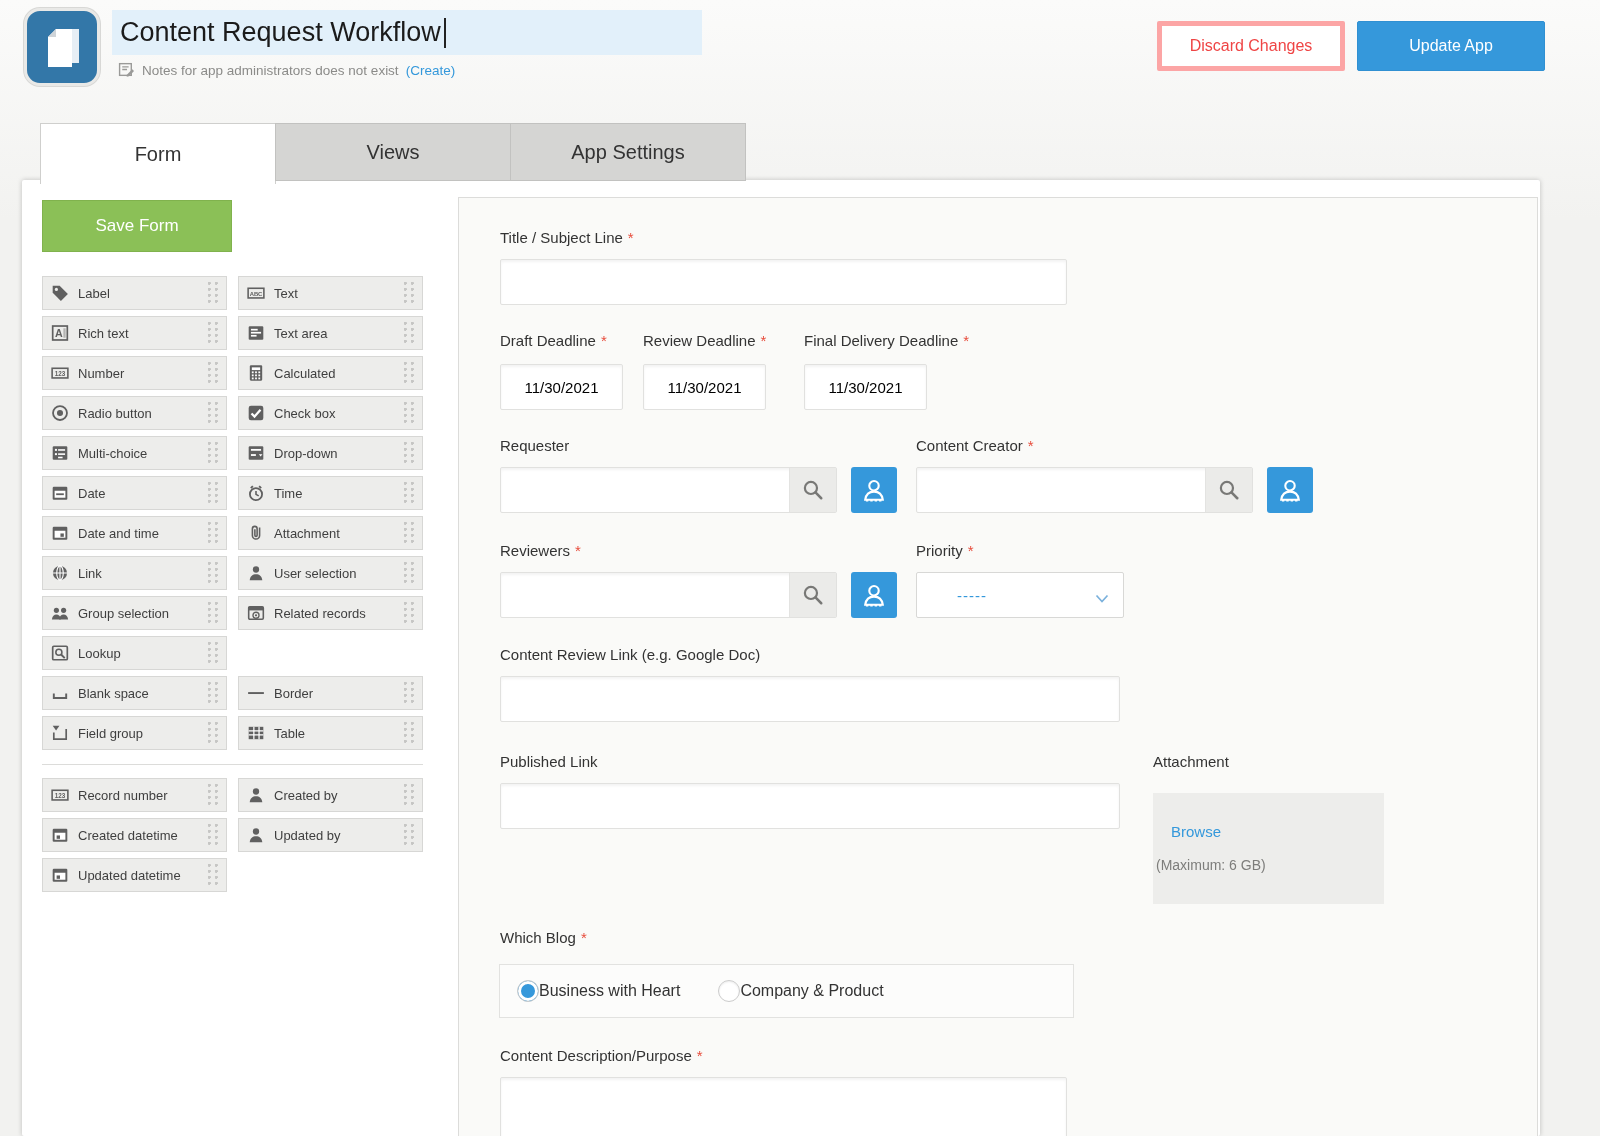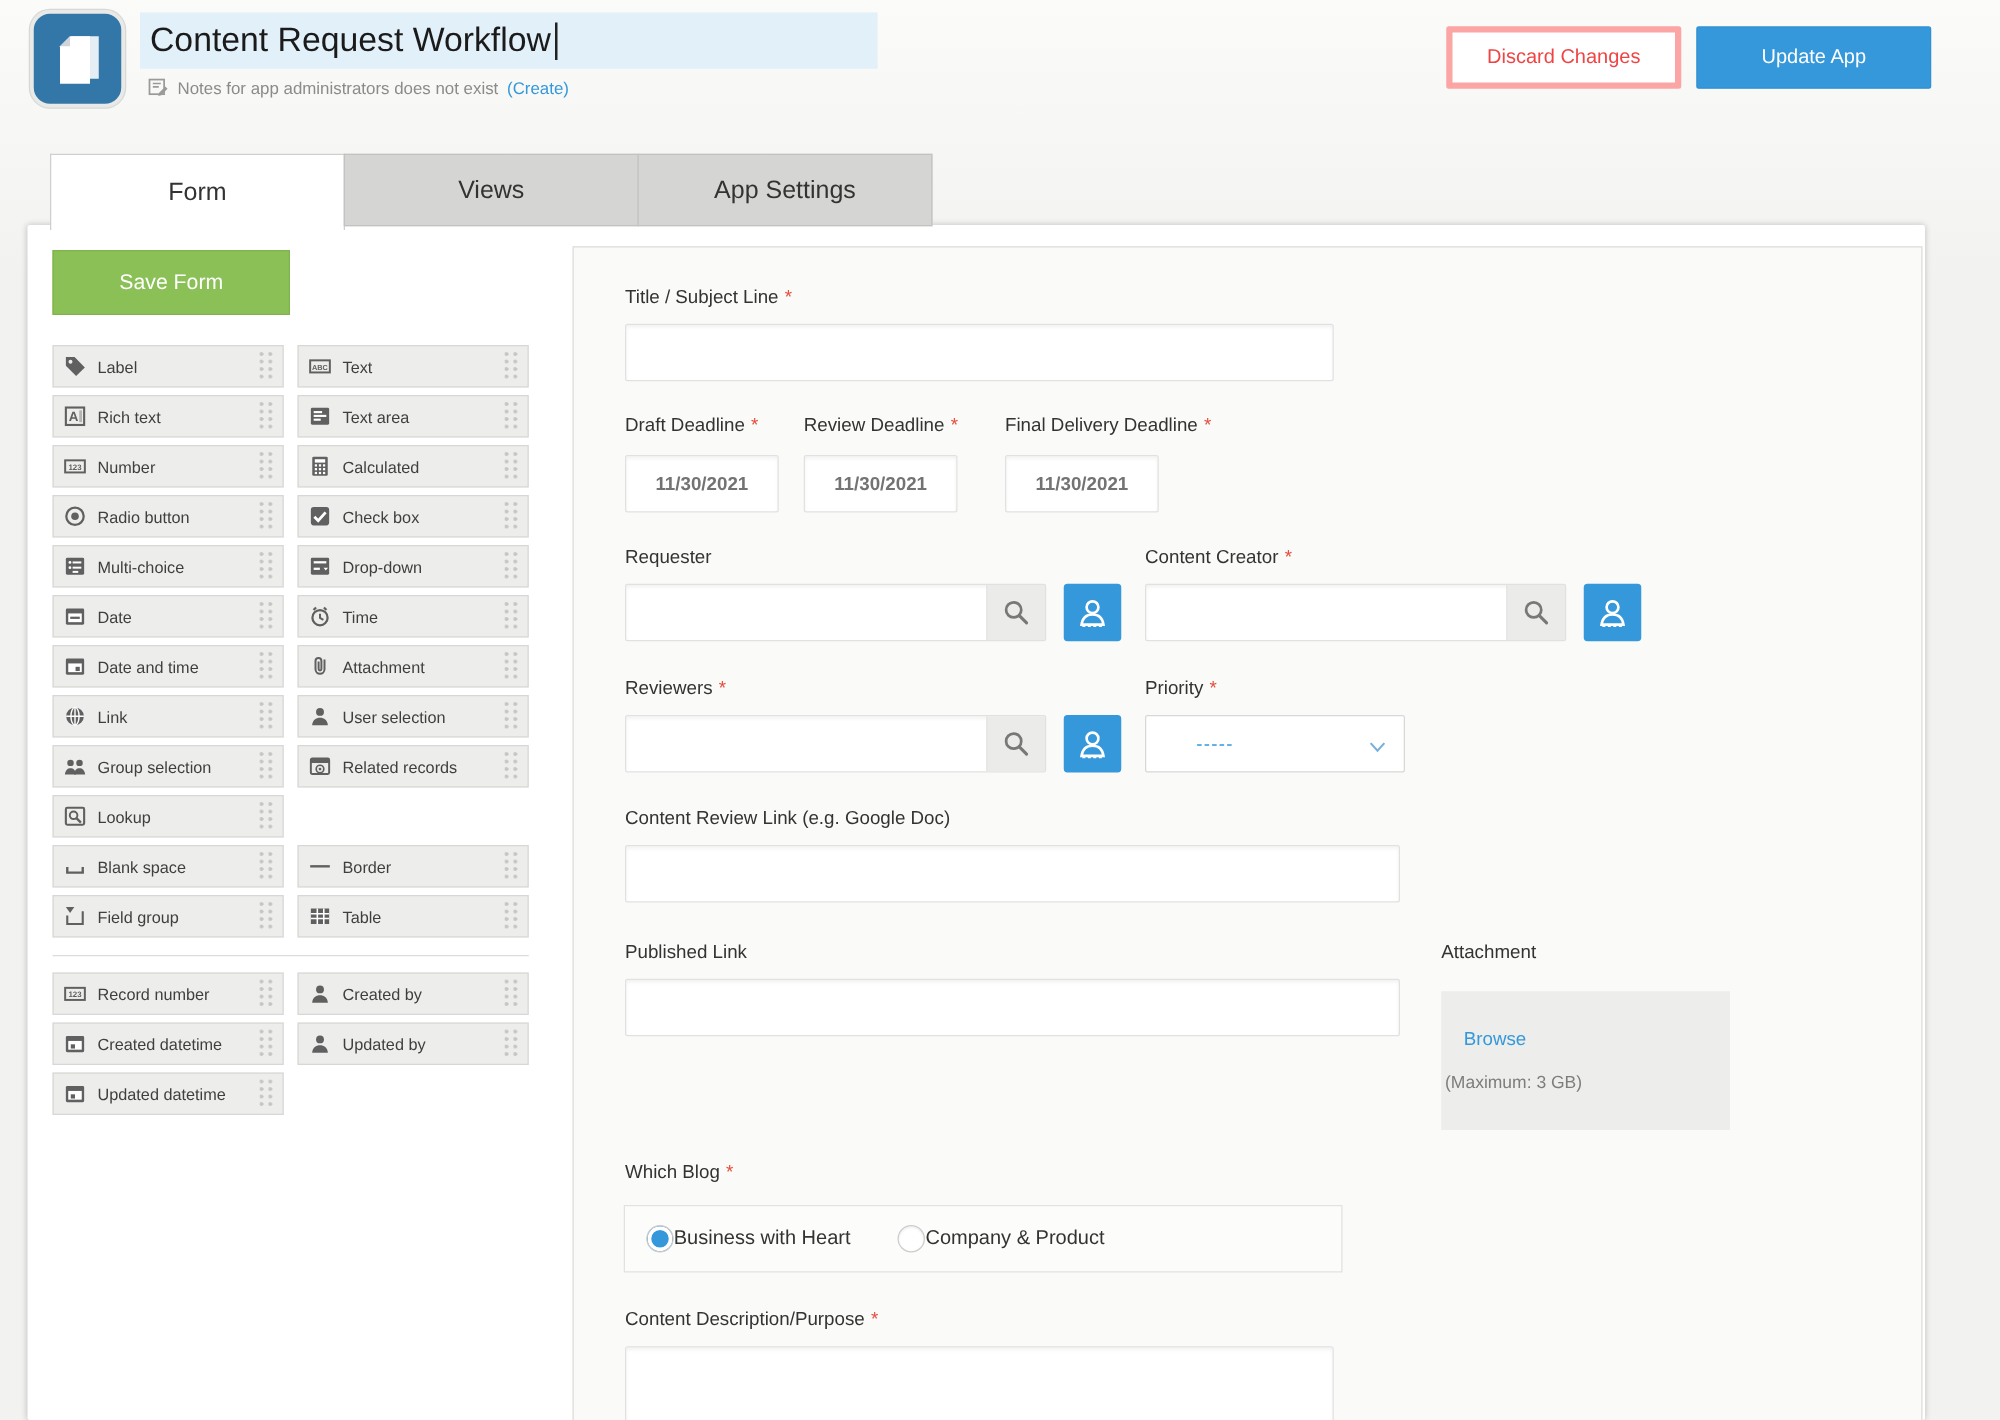--- a/index.html
+++ b/index.html
@@ -44,22 +44,22 @@
     background-image:radial-gradient(circle at 2.2px 2.2px,#c6c6c4 1.4px,transparent 1.7px);
     background-size:7px 6px;}
   .p-spacer{height:34px;}
   .p-divider{height:1px;background:#dcdcda;margin:14px 0 13px 0;}
   
   .canvas{position:absolute;left:436px;top:17px;width:1080px;height:1030px;background:#fafaf8;
     border:1px solid #dcdcda;box-sizing:border-box;}
   .f-label{position:absolute;font-size:15px;color:#333;white-space:nowrap;}
   .req{color:#e74c3c;margin-left:5px;font-size:15px;}
   .t-input{position:absolute;height:46px;background:#fff;border:1px solid #e1e1df;border-radius:2px;
-    box-shadow:inset 0 2px 3px rgba(0,0,0,.05);box-sizing:border-box;font-size:15px;color:#737373;
-    padding:0 12px;font-family:inherit;font-weight:bold;}
+    box-shadow:inset 0 2px 3px rgba(0,0,0,.05);box-sizing:border-box;font-size:15px;color:#000000;
+    padding:0 12px;font-family:inherit;}
   .date-input{width:123px;text-align:center;padding:0;}
   textarea.t-input{resize:none;padding-top:10px;}
   .user-box{position:absolute;width:337px;height:46px;background:#fff;border:1px solid #e1e1df;border-radius:2px;
     box-shadow:inset 0 2px 3px rgba(0,0,0,.05);box-sizing:border-box;display:flex;}
   .user-box input{flex:1;border:none;background:transparent;font-size:15px;padding:0 10px;min-width:0;font-family:inherit;}
   .search-seg{width:46px;flex:none;background:#ebebe9;border-left:1px solid #e3e3e1;
     display:flex;align-items:center;justify-content:center;cursor:pointer;}
   .user-btn{position:absolute;width:46px;height:46px;background:#3598db;border-radius:3px;
     display:flex;align-items:center;justify-content:center;cursor:pointer;}
   .select-box{position:absolute;width:208px;height:46px;background:#fff;border:1px solid #d8d8d6;border-radius:2px;
@@ -532,21 +532,21 @@
     <div class="f-label" style="left:41px;top:555px;">
       <span>Published Link</span>
     </div>
     <input class="t-input" style="left: 41px; top: 585px; width: 620px;" value="">
 
     <div class="f-label" style="left:694px;top:555px;">
       <span>Attachment</span>
     </div>
     <div class="attach-box">
       <a href="#" class="browse-link">Browse</a>
-      <span class="attach-note">(Maximum: 3 GB)</span>
+      <span class="attach-note">(Maximum: 6 GB)</span>
     </div>
 
     <div class="f-label" style="left:41px;top:731px;">
       <span>Which Blog</span><span class="req">*</span>
     </div>
     <div class="radio-box">
       <div class="radio-option">
         <span class="radio-circle selected"></span>
         <span>Business with Heart</span>
       </div>

